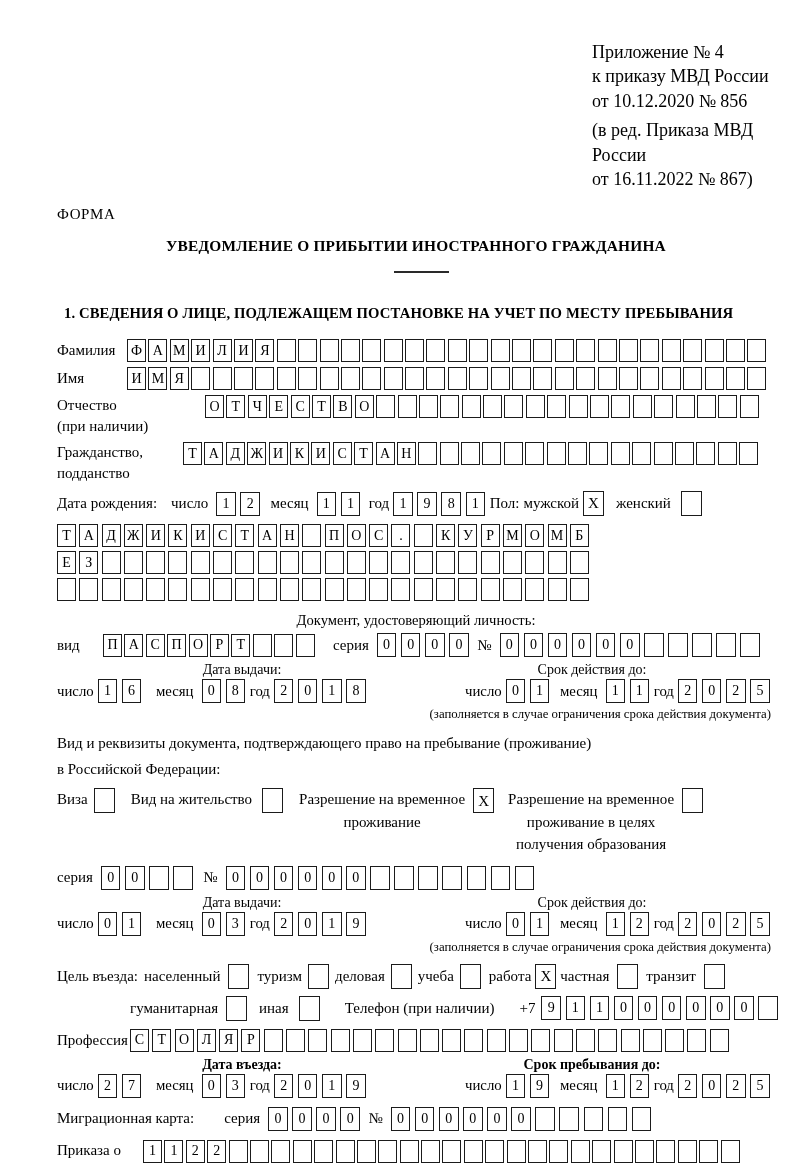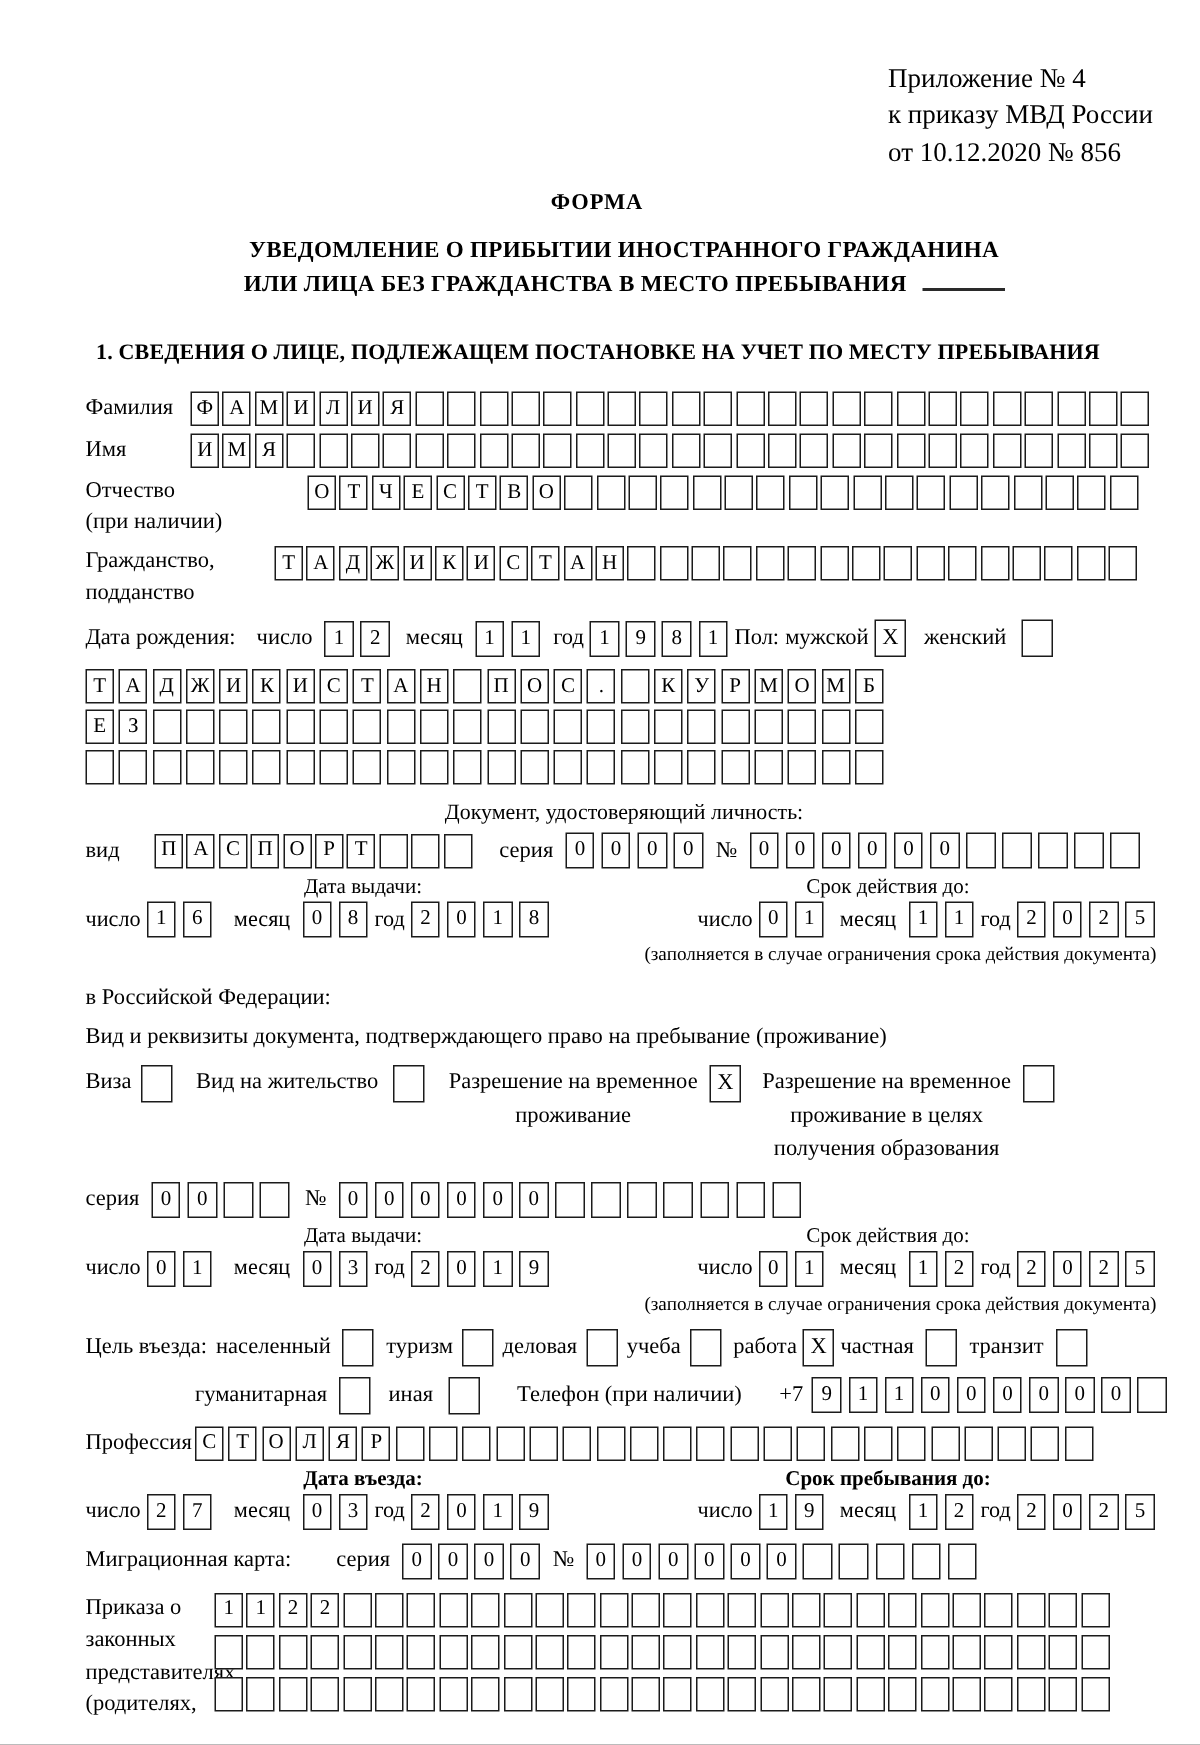--- a/index.html
+++ b/index.html
@@ -5,21 +5,21 @@
   * { margin:0; padding:0; box-sizing:border-box; }
   html,body { background:#888; }
   .page {
     width:800px; height:1163px; margin:0 auto; background:#ffffff;
     font-family:"Liberation Serif","DejaVu Serif",serif; color:#000;
     font-size:15px; padding:40px 25px 14px 57px; overflow:hidden; position:relative;
   }
   
   .top-right { margin-left:535px; width:190px; font-size:18px; line-height:1.36; }
   .top-right .rev { margin-top:5px; }
-  .forma { text-align:center; padding-right:36px; font-weight:bold; font-size:15px; letter-spacing:.6px; margin-top:14px; }
+  .forma { text-align:left; padding-right:36px; font-weight:normal; font-size:15px; letter-spacing:.6px; margin-top:14px; }
   
   .title { text-align:center; font-weight:bold; font-size:15.4px; line-height:1.45; margin-top:12px; letter-spacing:.2px; }
   .blank { display:inline-block; width:55px; border-bottom:2.2px solid #2a2a2a; height:13px; margin-left:10px; }
   .sec1 { font-weight:bold; font-size:14.7px; margin-top:26px; margin-left:7px; letter-spacing:.1px; }
   
   .frow { display:flex; align-items:center; margin-top:5px; }
   .frow.top { align-items:flex-start; }
   .flabel { flex:none; line-height:21px; }
   .w70 { width:70px; } .w148 { width:148px; } .w126 { width:126px; }
   .w142 { width:141px; } .w86 { width:86px; }
@@ -66,27 +66,31 @@
 </style>
 </head>
 <body>
 
 <div class="page">
 
   <div class="top-right">
     <div>Приложение № 4</div>
     <div>к приказу МВД России</div>
     <div>от 10.12.2020 № 856</div>
+    <div class="rev">
+      <div>(в ред. Приказа МВД России</div>
+      <div>от 16.11.2022 № 867)</div>
+    </div>
   </div>
 
   <div class="forma">ФОРМА</div>
 
   <div class="title">
     <div>УВЕДОМЛЕНИЕ О ПРИБЫТИИ ИНОСТРАННОГО ГРАЖДАНИНА</div>
-    <div><span>ИЛИ ЛИЦА БЕЗ ГРАЖДАНСТВА В МЕСТО ПРЕБЫВАНИЯ</span><span class="blank"></span></div>
+    <div><span class="blank"></span></div>
   </div>
 
   <div class="sec1">1. СВЕДЕНИЯ О ЛИЦЕ, ПОДЛЕЖАЩЕМ ПОСТАНОВКЕ НА УЧЕТ ПО МЕСТУ ПРЕБЫВАНИЯ</div>
 
   <div class="frow" style="margin-top:17px">
     <span class="flabel w70">Фамилия</span>
     <span class="cells">
         <span class="cell">Ф</span>
         <span class="cell">А</span>
         <span class="cell">М</span>
@@ -415,22 +419,22 @@
           <span class="cell">2</span>
           <span class="cell">0</span>
           <span class="cell">2</span>
           <span class="cell">5</span>
         </span>
     </span>
   </div>
   <div class="note">(заполняется в случае ограничения срока действия документа)</div>
 
   <div class="intro">
+    <div>Вид и реквизиты документа, подтверждающего право на пребывание (проживание)</div>
     <div>в Российской Федерации:</div>
-    <div>Вид и реквизиты документа, подтверждающего право на пребывание (проживание)</div>
   </div>
 
   <div class="opts">
     <span class="opt">
       <span class="il mr6">Виза</span>
       <span class="cbox"></span>
     </span>
     <span class="opt ml16">
       <span class="il mr10">Вид на жительство</span>
       <span class="cbox"></span>

